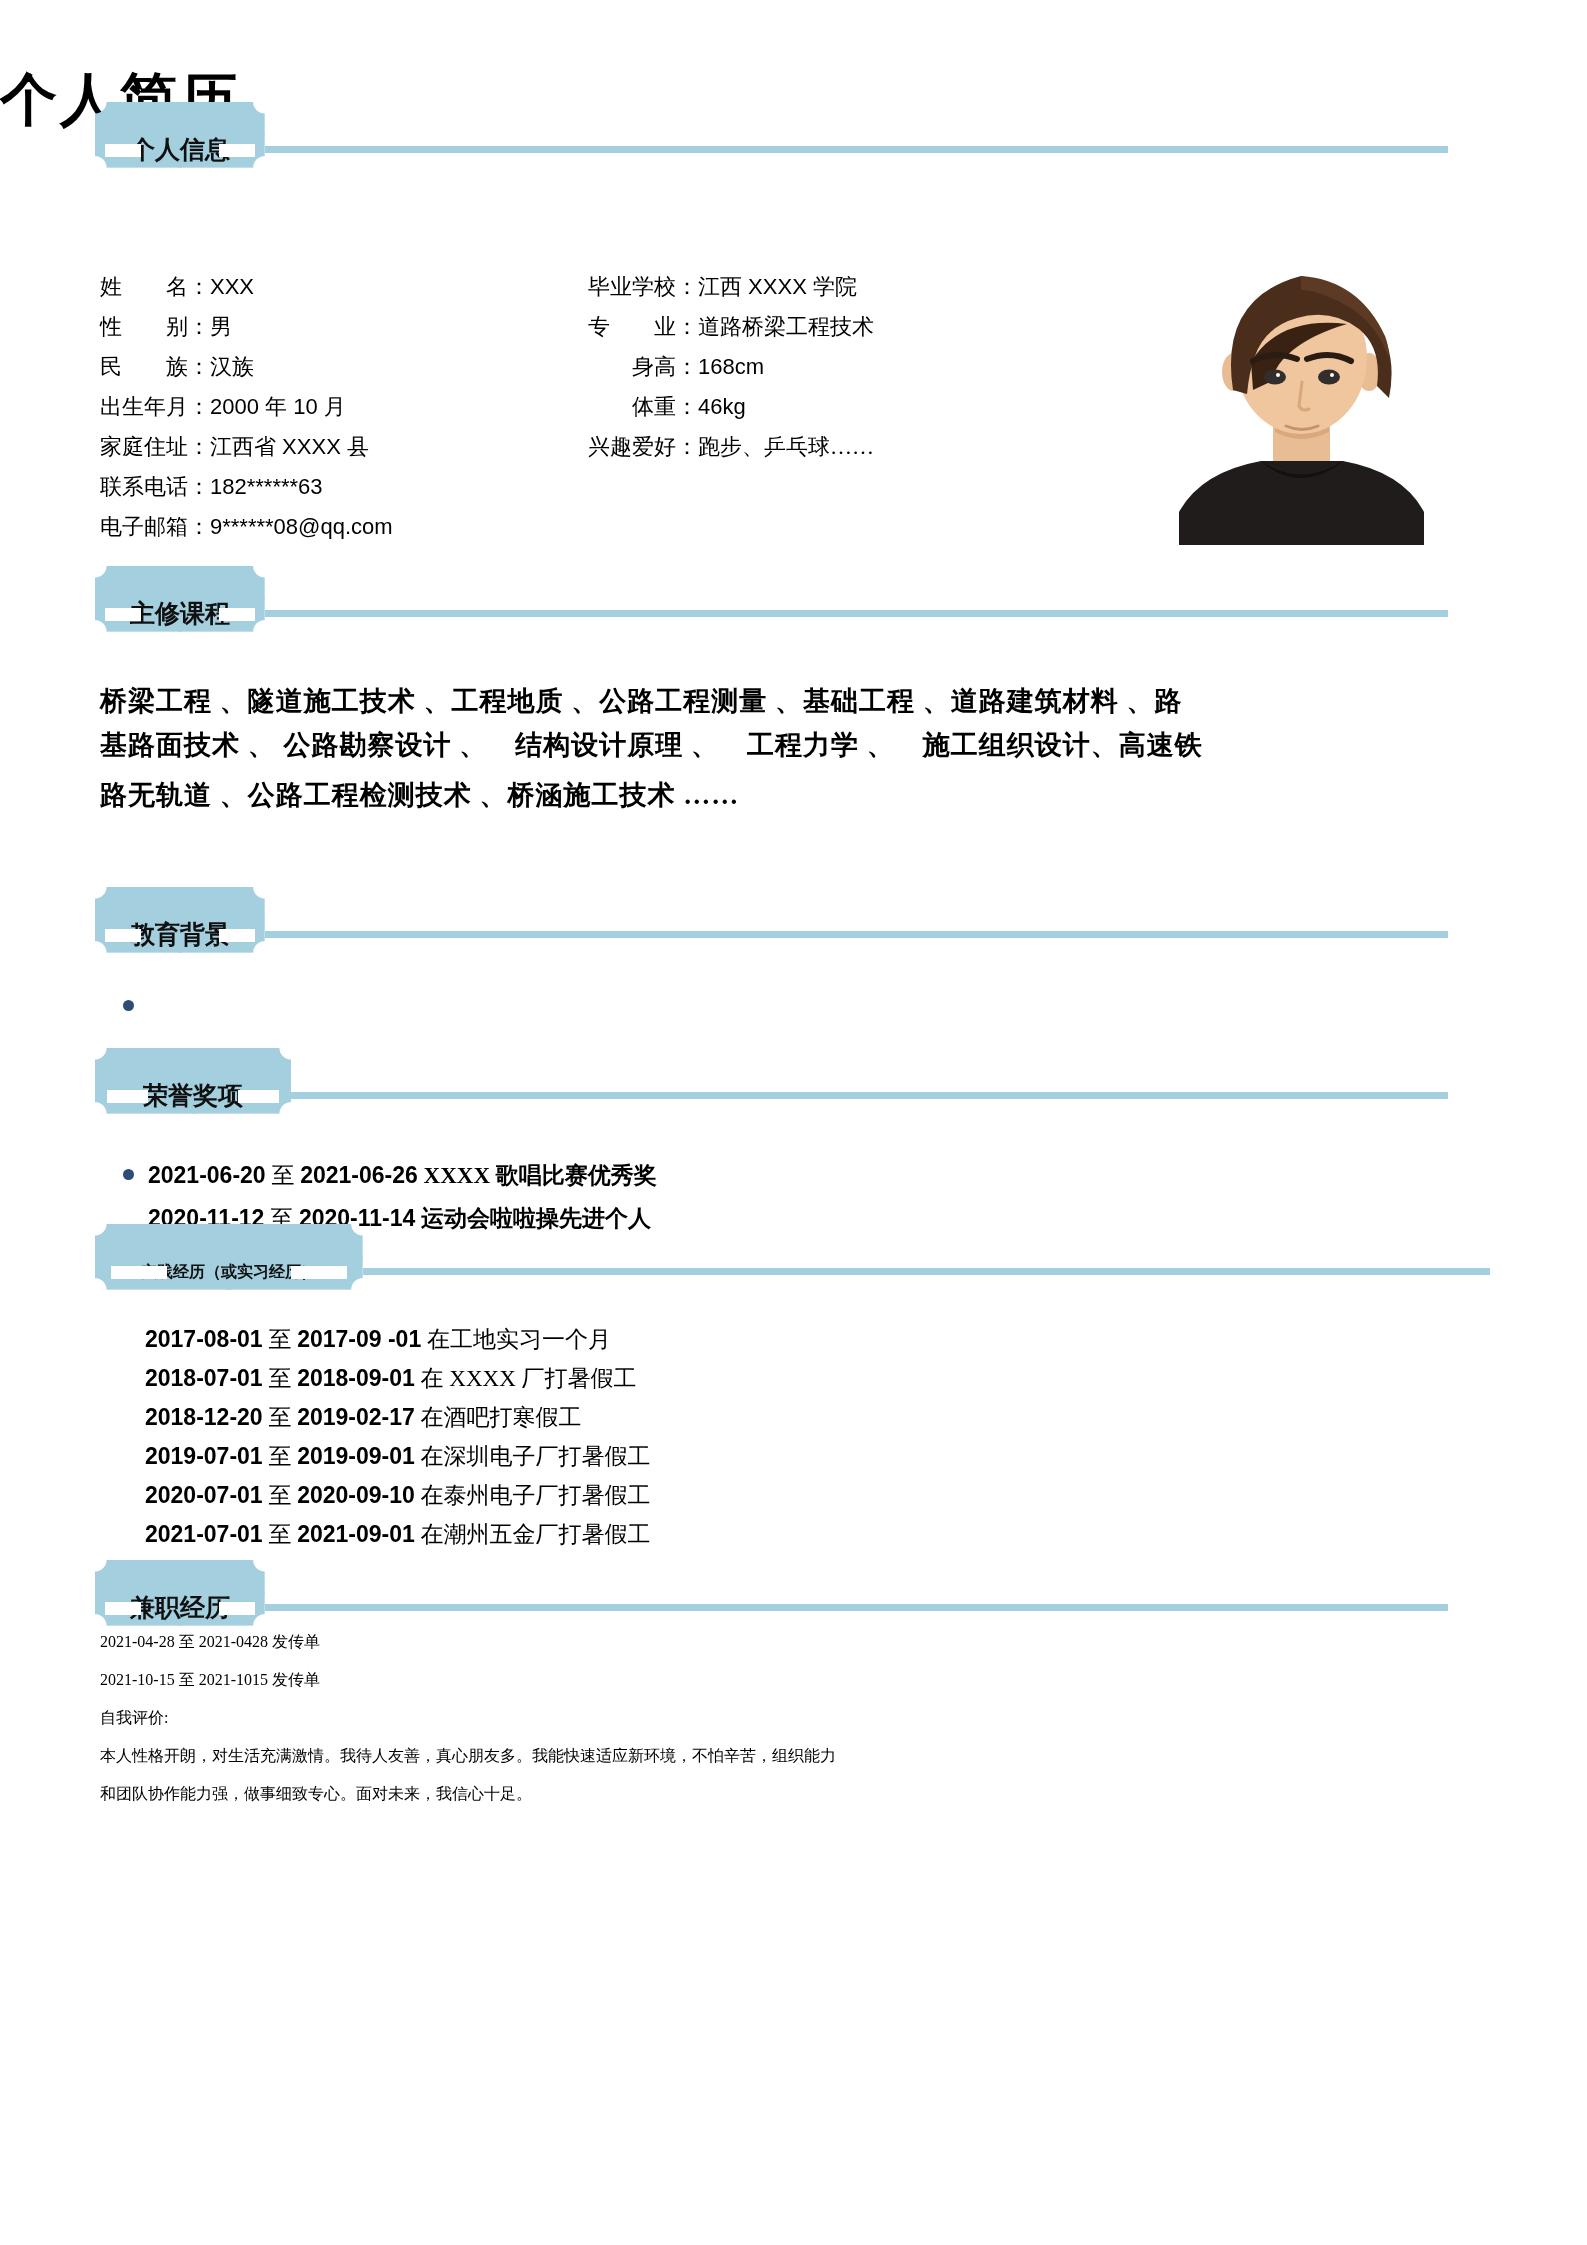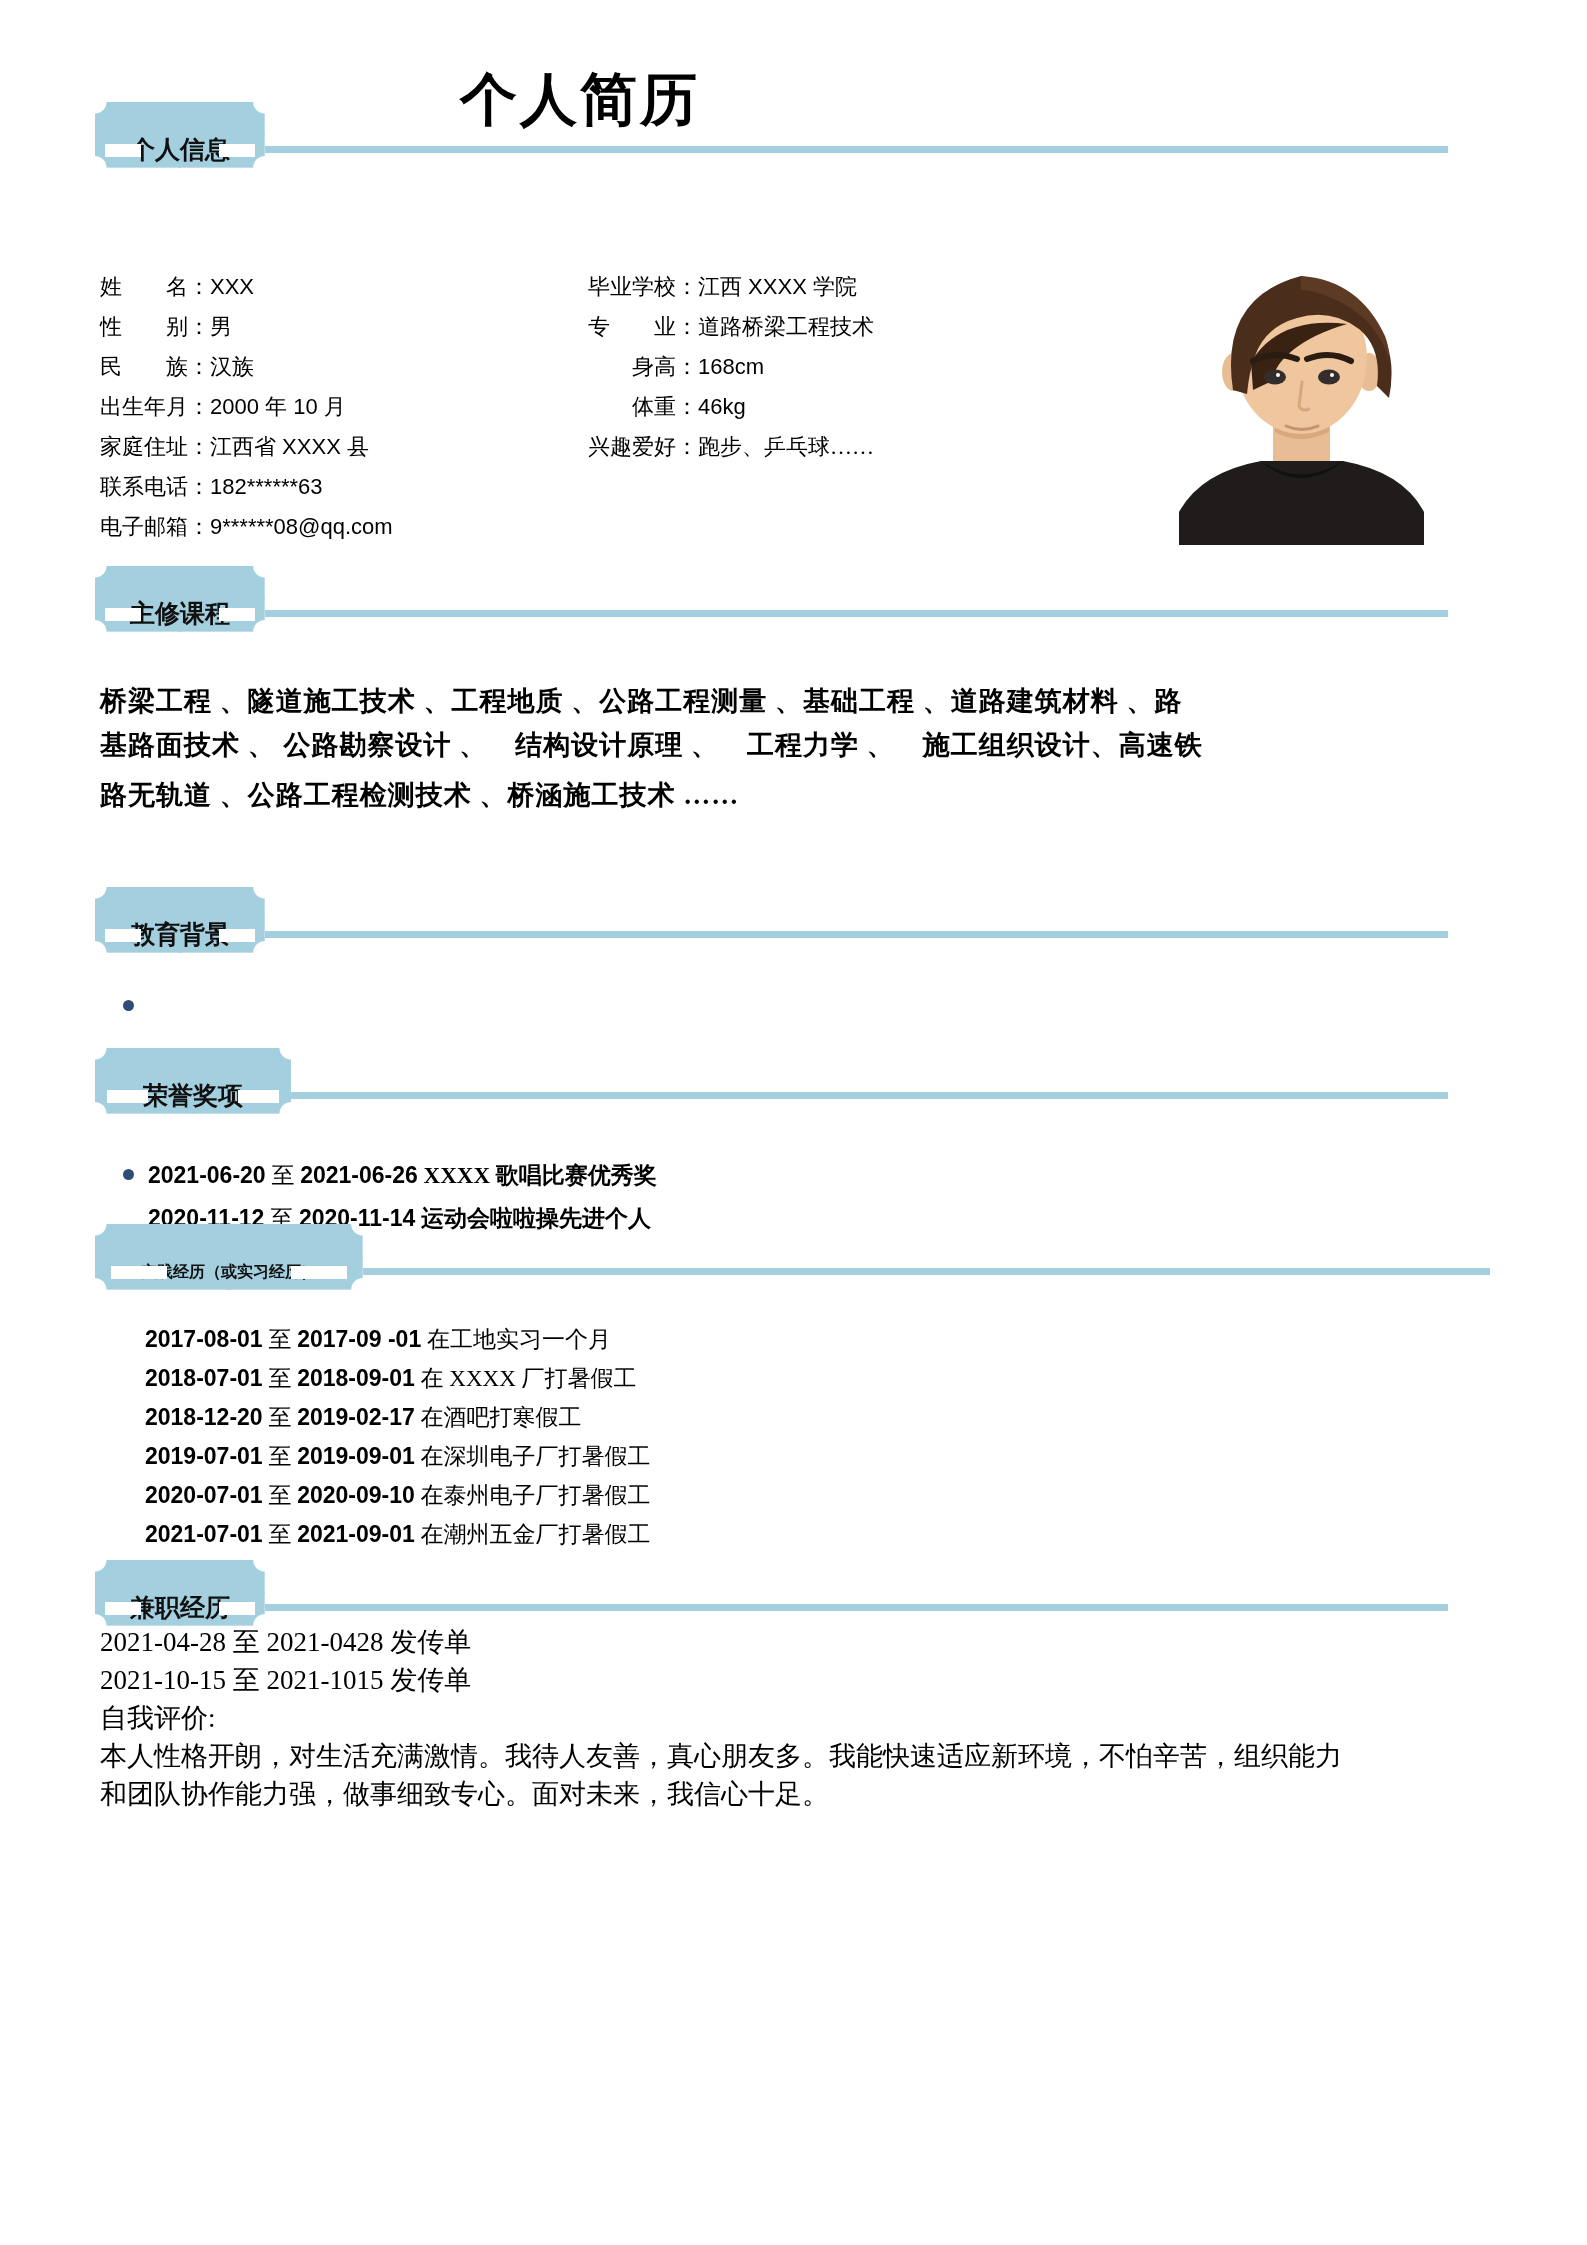--- a/index.html
+++ b/index.html
@@ -1,21 +1,21 @@
 <!DOCTYPE html>
 <html><head>
 <meta charset="utf-8">
 <style>
   html,body { margin:0; padding:0; background:#ffffff; }
   .page {
     position:relative; width:1587px; height:2245px; background:#ffffff;
     font-family:"Liberation Serif","DejaVu Serif",serif; color:#000; overflow:hidden;
   }
   .title {
-    position:absolute; top:62px; left:0; width:1160px; text-align:center;
+    position:absolute; top:62px; left:0; width:1160px; 
     font-size:57px; font-weight:bold; letter-spacing:3px;
   }
   
   .sec { position:absolute; left:95px; height:66px; }
   .rule { position:absolute; top:44px; height:7px; background:#a4cfdf; }
   .badge {
     position:absolute; top:0; left:0; height:66px;
     background-image:
       radial-gradient(circle 12px at 0 0,        rgba(0,0,0,0) 11px, #a4cfdf 12px),
       radial-gradient(circle 12px at 100% 0,     rgba(0,0,0,0) 11px, #a4cfdf 12px),
@@ -45,21 +45,21 @@
     letter-spacing:1px; white-space:pre;
   }
 
   .item-row { position:absolute; font-size:23px; white-space:pre; }
   .bullet {
     display:inline-block; width:11px; height:11px; border-radius:50%;
     background:#2e4d76; margin-right:14px; position:relative; top:-3px;
   }
   .b { font-weight:bold; }
   .date { font-family:"Liberation Sans","DejaVu Sans",sans-serif; }
-  .plain { font-size:27px; }
+  .plain { font-size:16px;margin-top:8px; }
 </style>
 </head>
 <body>
 
 <div class="page">
 
   <div class="title">个人简历</div>
 
   <div class="sec" style="top:102px;">
     <div class="rule" style="left:170px;width:1183px;"></div>

